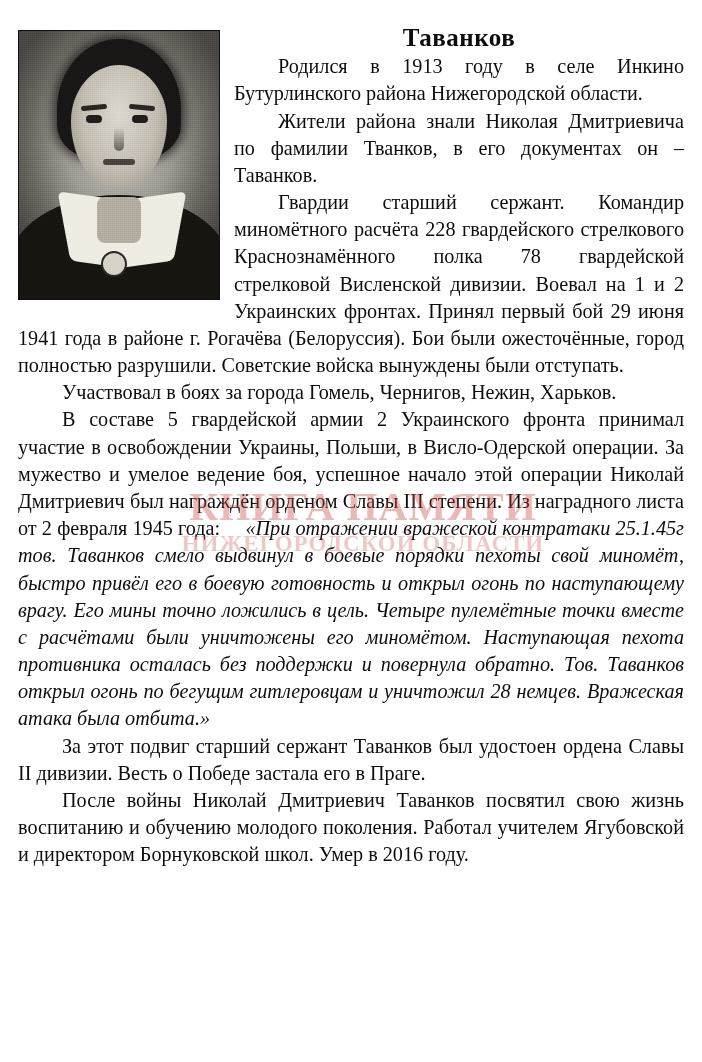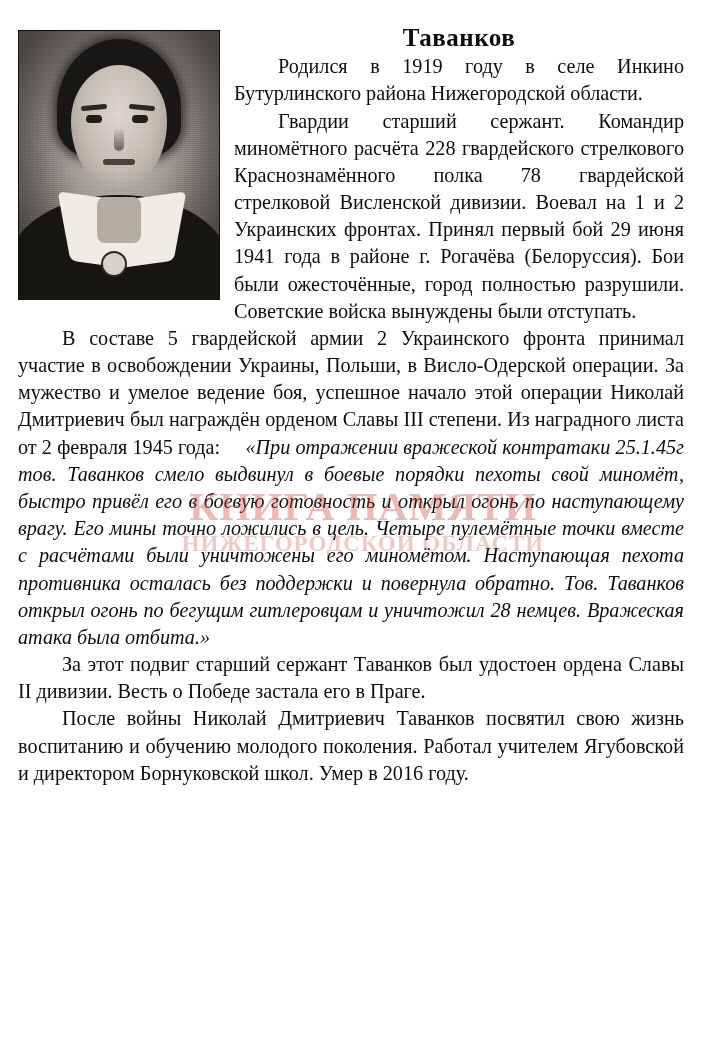--- a/index.html
+++ b/index.html
@@ -210,22 +210,24 @@
     <div class="mouth"></div>
     <div class="badge"></div>
     <div class="grain"></div>
   </div>
 
   <div class="title-block">
     <div class="title-line1">Таванков</div>
   </div>
 
   <div class="textwrap">
-    <p class="para">Родился в 1919 году в селе Инкино Бутурлинского района Нижегородской области.</p>
+    <p class="para">Родился в 1913 году в селе Инкино Бутурлинского района Нижегородской области.</p>
+    <p class="para">Жители района знали Николая Дмитриевича по фамилии Тванков, в его документах он – Таванков.</p>
     <p class="para">Гвардии старший сержант. Командир миномётного расчёта 228 гвардейского стрелкового Краснознамённого полка 78 гвардейской стрелковой Висленской дивизии. Воевал на 1 и 2 Украинских фронтах. Принял первый бой 29 июня 1941 года в районе г. Рогачёва (Белоруссия). Бои были ожесточённые, город полностью разрушили. Советские войска вынуждены были отступать.</p>
+    <p class="para">Участвовал в боях за города Гомель, Чернигов, Нежин, Харьков.</p>
     <p class="para"><span>В составе 5 гвардейской армии 2 Украинского фронта принимал участие в освобождении Украины, Польши, в Висло-Одерской операции. За мужество и умелое ведение боя, успешное начало этой операции Николай Дмитриевич был награждён орденом Славы III степени. Из наградного листа от 2 февраля 1945 года: </span><span class="quote">«При отражении вражеской контратаки 25.1.45г тов. Таванков смело выдвинул в боевые порядки пехоты свой миномёт, быстро привёл его в боевую готовность и открыл огонь по наступающему врагу. Его мины точно ложились в цель. Четыре пулемётные точки вместе с расчётами были уничтожены его миномётом. Наступающая пехота противника осталась без поддержки и повернула обратно. Тов. Таванков открыл огонь по бегущим гитлеровцам и уничтожил 28 немцев. Вражеская атака была отбита.»</span></p>
     <p class="para">За этот подвиг старший сержант Таванков был удостоен ордена Славы II дивизии. Весть о Победе застала его в Праге.</p>
     <p class="para">После войны Николай Дмитриевич Таванков посвятил свою жизнь воспитанию и обучению молодого поколения. Работал учителем Ягубовской и директором Борнуковской школ.   Умер в 2016 году.</p>
   </div>
 
   <div class="watermark">
     <div class="wm1">КНИГА ПАМЯТИ</div>
     <div class="wm2">НИЖЕГОРОДСКОЙ ОБЛАСТИ</div>
   </div>
 

